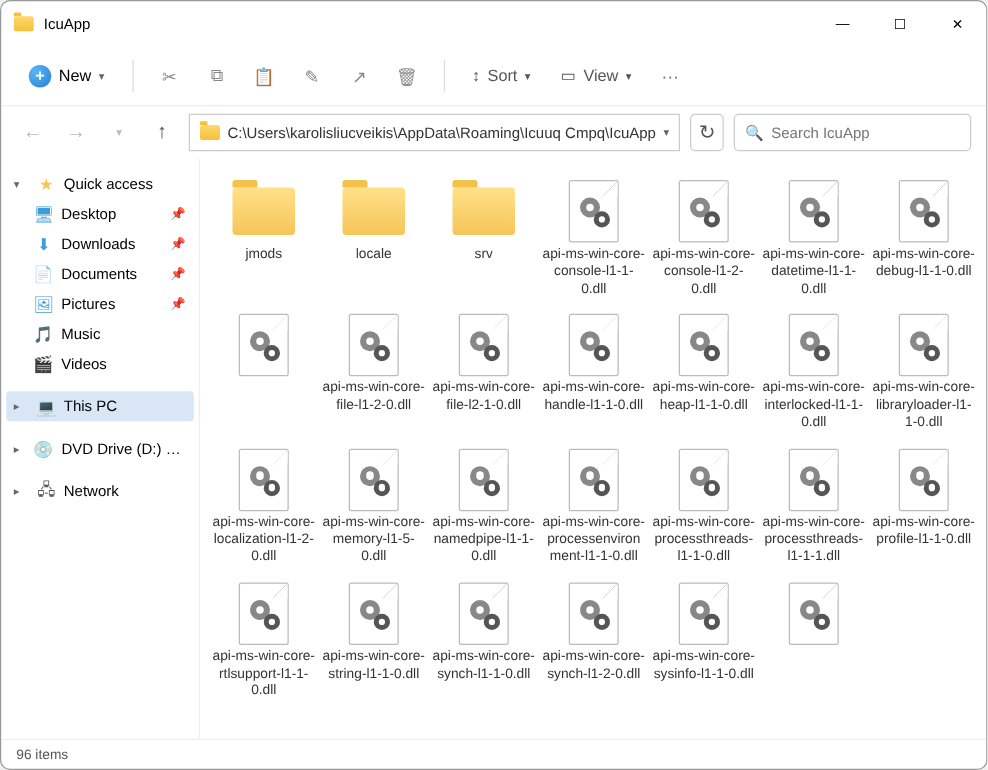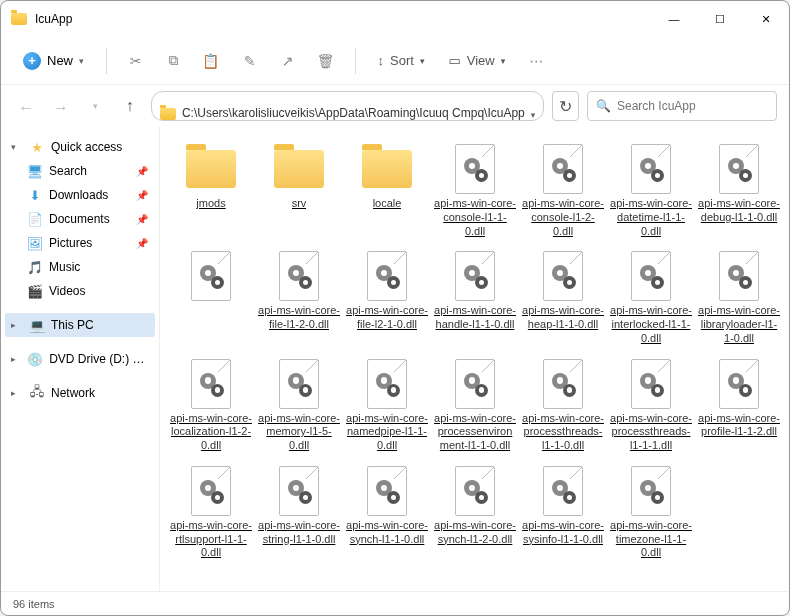--- a/index.html
+++ b/index.html
@@ -13,34 +13,34 @@
 .winbtn { width: 46px; height: 36px; display: flex; align-items: center; justify-content: center; font-size: 11px; cursor: pointer; }
 .toolbar { height: 48px; display: flex; align-items: center; padding: 0 12px; gap: 4px; border-bottom: 1px solid #eee; }
 .newbtn { display: flex; align-items: center; gap: 6px; padding: 6px 10px; border-radius: 4px; cursor: pointer; font-size: 13px; }
 .plus-icon { width: 18px; height: 18px; border-radius: 50%; background: radial-gradient(circle at 30% 30%, #5ab4f7, #2382d2); color: #fff; display: flex; align-items: center; justify-content: center; font-size: 13px; font-weight: bold; }
 .sep { width: 1px; height: 26px; background: #ddd; margin: 0 8px; }
 .tbtn { width: 34px; height: 34px; display: flex; align-items: center; justify-content: center; color: #888; border-radius: 4px; cursor: pointer; font-size: 14px; }
 .tbtn-label { display: flex; align-items: center; gap: 6px; padding: 6px 10px; color: #555; font-size: 13px; cursor: pointer; border-radius: 4px; }
 .addrbar { height: 42px; display: flex; align-items: center; padding: 0 12px; gap: 8px; }
 .navbtn { width: 30px; height: 30px; display: flex; align-items: center; justify-content: center; color: #555; border-radius: 4px; cursor: pointer; }
 .navbtn.dis { color: #bbb; cursor: default; }
-.addrbox { flex: 1; height: 30px; border: 1px solid #ccc; border-radius: 12px; display: flex; align-items: flex-end; padding: 0 8px; gap: 6px; font-size: 12px; color: #333; background: #fff; }
+.addrbox { flex: 1; height: 30px; border: 1px solid #ccc; border-radius: 0; display: flex; align-items: center; padding: 0 8px; gap: 6px; font-size: 12px; color: #333; background: #fff; }
 .addrbox .path { flex: 1; overflow: hidden; text-overflow: ellipsis; white-space: nowrap; }
 .refbtn { width: 30px; height: 30px; border: 1px solid #ccc; border-radius: 4px; display: flex; align-items: center; justify-content: center; cursor: pointer; color: #555; }
 .searchbox { width: 190px; height: 30px; border: 1px solid #ccc; border-radius: 4px; display: flex; align-items: center; padding: 0 8px; gap: 6px; font-size: 12px; color: #888; }
 .searchbox input { border: none; outline: none; flex: 1; font-size: 12px; background: transparent; }
 .body { flex: 1; display: flex; min-height: 0; }
 .sidebar { width: 158px; padding: 8px 4px; overflow-y: auto; font-size: 12px; }
 .sbitem { display: flex; align-items: center; gap: 6px; padding: 4px 6px; border-radius: 3px; cursor: pointer; }
 .sbitem.selected { background: #d8e6f5; }
 .sbitem .pin { margin-left: auto; color: #888; font-size: 10px; }
 .sbgroup { margin-bottom: 10px; }
 .chev { width: 12px; color: #666; font-size: 9px; }
 .icon { width: 16px; height: 16px; display: flex; align-items: center; justify-content: center; font-size: 13px; }
-.content { flex: 1; overflow: auto; padding: 12px 8px; border-left: 1px solid #eee; text-decoration: underline; }
+.content { flex: 1; overflow: auto; padding: 12px 8px; border-left: 1px solid #eee; }
 .grid { display: grid; grid-template-columns: repeat(7, 86px); gap: 4px 2px; }
 .item { display: flex; flex-direction: column; align-items: center; padding: 4px 2px; border-radius: 4px; cursor: pointer; }
 .item-icon { width: 56px; height: 52px; display: flex; align-items: center; justify-content: center; }
 .folder-lg { width: 50px; height: 38px; background: linear-gradient(#ffe18a,#f5c558); border-radius: 3px; position: relative; }
 .folder-lg::before { content: ''; position: absolute; top: -6px; left: 0; width: 20px; height: 6px; background: #f2c24a; border-radius: 2px 2px 0 0; }
 .dll-icon { width: 40px; height: 50px; background: #fff; border: 1px solid #bbb; border-radius: 2px; position: relative; display: flex; align-items: center; justify-content: center; }
 .dll-icon::before { content: ''; position: absolute; top: 0; right: 0; width: 12px; height: 12px; background: linear-gradient(135deg, transparent 48%, #bbb 50%, #fff 52%); }
 .gears { position: relative; width: 26px; height: 26px; }
 .gear1, .gear2 { position: absolute; border-radius: 50%; }
 .gear1 { width: 16px; height: 16px; background: #888; top: 2px; left: 2px; }
@@ -112,21 +112,21 @@
   <div class="body">
     <div class="sidebar">
       <div class="sbgroup">
         <div class="sbitem">
           <span class="chev">▾</span>
           <span class="icon" style="color:#f5c558;">★</span>
           <span>Quick access</span>
         </div>
         <div class="sbitem" style="padding-left:22px;">
           <span class="icon" style="color:#3b9dd9;">🖥</span>
-          <span>Search</span>
+          <span>Desktop</span>
           <span class="pin">📌</span>
         </div>
         <div class="sbitem" style="padding-left:22px;">
           <span class="icon" style="color:#3b9dd9;">⬇</span>
           <span>Downloads</span>
           <span class="pin">📌</span>
         </div>
         <div class="sbitem" style="padding-left:22px;">
           <span class="icon" style="color:#6a6a6a;">📄</span>
           <span>Documents</span>
@@ -174,30 +174,30 @@
           <div class="item">
             <div class="item-icon">
               <div class="folder-lg"></div>
             </div>
             <div class="item-label">jmods</div>
           </div>
           <div class="item">
             <div class="item-icon">
               <div class="folder-lg"></div>
             </div>
+            <div class="item-label">locale</div>
+          </div>
+          <div class="item">
+            <div class="item-icon">
+              <div class="folder-lg"></div>
+            </div>
             <div class="item-label">srv</div>
           </div>
           <div class="item">
             <div class="item-icon">
-              <div class="folder-lg"></div>
-            </div>
-            <div class="item-label">locale</div>
-          </div>
-          <div class="item">
-            <div class="item-icon">
               <div class="dll-icon">
                 <div class="gears">
                   <div class="gear1"></div>
                   <div class="gear2"></div>
                 </div>
               </div>
             </div>
             <div class="item-label">api-ms-win-core-console-l1-1-0.dll</div>
           </div>
           <div class="item">
@@ -377,21 +377,21 @@
           </div>
           <div class="item">
             <div class="item-icon">
               <div class="dll-icon">
                 <div class="gears">
                   <div class="gear1"></div>
                   <div class="gear2"></div>
                 </div>
               </div>
             </div>
-            <div class="item-label">api-ms-win-core-profile-l1-1-2.dll</div>
+            <div class="item-label">api-ms-win-core-profile-l1-1-0.dll</div>
           </div>
           <div class="item">
             <div class="item-icon">
               <div class="dll-icon">
                 <div class="gears">
                   <div class="gear1"></div>
                   <div class="gear2"></div>
                 </div>
               </div>
             </div>
@@ -443,21 +443,20 @@
           </div>
           <div class="item">
             <div class="item-icon">
               <div class="dll-icon">
                 <div class="gears">
                   <div class="gear1"></div>
                   <div class="gear2"></div>
                 </div>
               </div>
             </div>
-            <div class="item-label">api-ms-win-core-timezone-l1-1-0.dll</div>
           </div>
         </div>
     </div>
   </div>
 
   <div class="status">
     <span>96 items</span>
   </div>
 </div>
 

